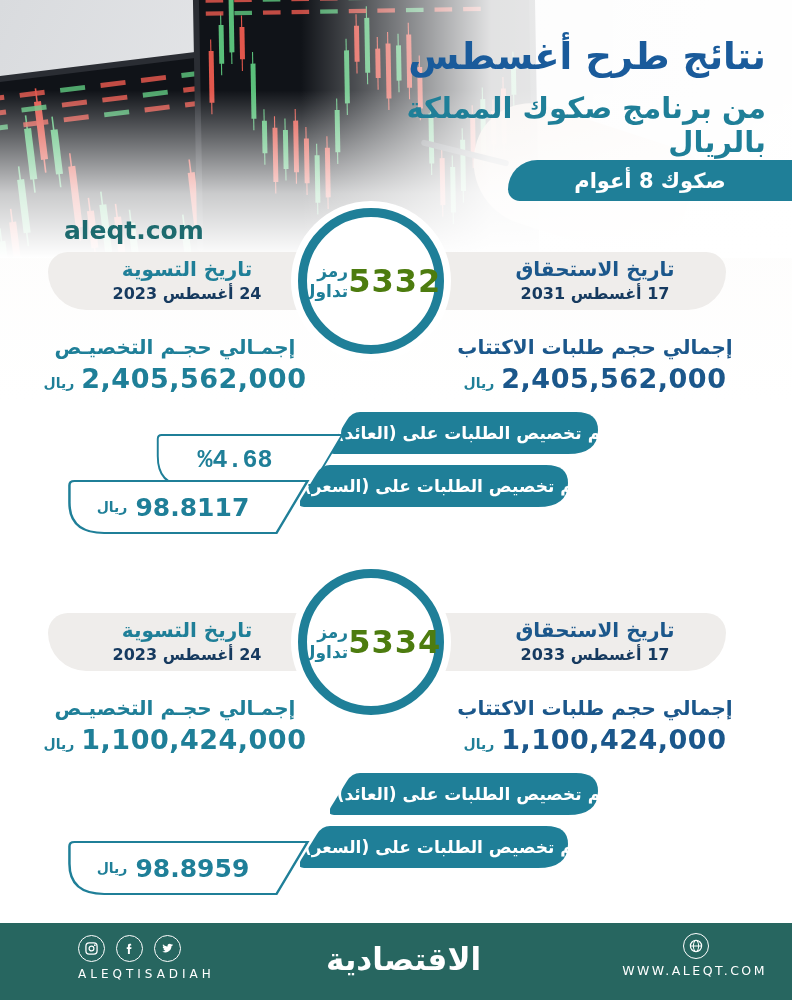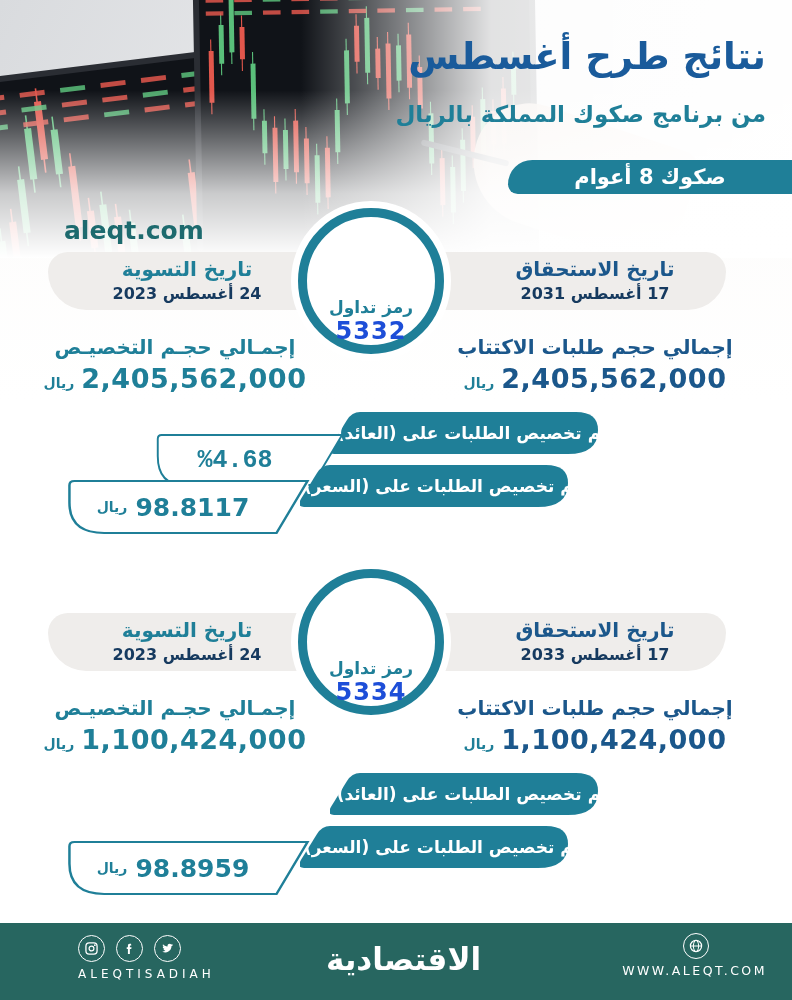--- a/index.html
+++ b/index.html
@@ -17,35 +17,35 @@
   .hand{position:absolute;left:470px;top:120px;width:220px;height:120px;border-radius:60px 20px 60px 70px;
         background:linear-gradient(200deg,#e7cdbb,#d9b9a4);transform:rotate(18deg);opacity:.9;}
   .pen{position:absolute;left:420px;top:150px;width:90px;height:6px;background:#3a3f46;transform:rotate(14deg);border-radius:3px;}
   .hero-fade-bottom{position:absolute;inset:0;background:linear-gradient(180deg,rgba(255,255,255,0) 35%,rgba(255,255,255,.78) 75%,#ffffff 100%);}
   .hero-fade-right{position:absolute;inset:0;background:linear-gradient(270deg,rgba(255,255,255,.96) 0%,rgba(255,255,255,.88) 38%,rgba(255,255,255,0) 62%);}
   .watermark{position:absolute;left:64px;top:216px;font-size:25px;font-weight:bold;color:#1d6a6e;z-index:4;}
 
   
   .title-block{position:absolute;top:36px;right:26px;width:420px;text-align:right;z-index:5;direction:rtl;}
   .title-main{font-size:37px;font-weight:bold;color:#1a5b9b;line-height:1.15;}
-  .title-sub{font-size:23px;font-weight:bold;color:#1f7f98;margin-top:22px;}
+  .title-sub{font-size:29px;font-weight:bold;color:#1f7f98;margin-top:12px;}
 
   
   .section{position:absolute;left:0;width:792px;height:358px;}
   .sec1{top:160px;} .sec2{top:521px;}
-  .pill{position:absolute;top:0;right:0;width:284px;height:34px;background:#1f7f98;
+  .pill{position:absolute;top:0;right:0;width:284px;height:41px;background:#1f7f98;
         border-radius:30px 0 0 12px;display:flex;align-items:center;justify-content:center;
         color:#fff;font-size:21px;font-weight:bold;direction:rtl;}
   .band{position:absolute;top:92px;left:48px;width:678px;height:58px;background:#efedeb;
         border-radius:26px 26px 50px 50px;}
   .circle{position:absolute;top:48px;left:298px;width:128px;height:128px;background:#fff;
           border:9px solid #1f7f98;border-radius:50%;box-shadow:0 0 0 7px #ffffff;
-          display:flex;flex-direction:column;align-items:center;justify-content:flex-end;z-index:3;}
+          display:flex;flex-direction:row;align-items:center;justify-content:center;z-index:3;}
   .circle .sym-label{font-size:17px;font-weight:bold;color:#1f7f98;direction:rtl;}
-  .circle .sym-code{font-size:24px;font-weight:bold;color:#1d4ed8;letter-spacing:1px;}
+  .circle .sym-code{font-size:32px;font-weight:bold;color:#4d7c0f;letter-spacing:1px;}
   .cell{position:absolute;top:97px;width:250px;text-align:center;direction:rtl;}
   .cell-right{right:72px;} .cell-left{left:62px;}
   .cell .cell-label{font-size:20px;font-weight:bold;}
   .cell .cell-date{font-size:16px;font-weight:bold;color:#163a5f;margin-top:3px;}
   .c-navy{color:#1b578b;} .c-teal{color:#1f7f98;}
   .stat{position:absolute;top:175px;width:310px;text-align:center;direction:rtl;}
   .stat-right{right:42px;} .stat-left{left:20px;}
   .stat .stat-label{font-size:20px;font-weight:bold;}
   .amount{display:flex;flex-direction:row;justify-content:center;align-items:baseline;gap:7px;direction:rtl;margin-top:4px;}
   .amount .num{font-size:27px;font-weight:bold;letter-spacing:.5px;}

